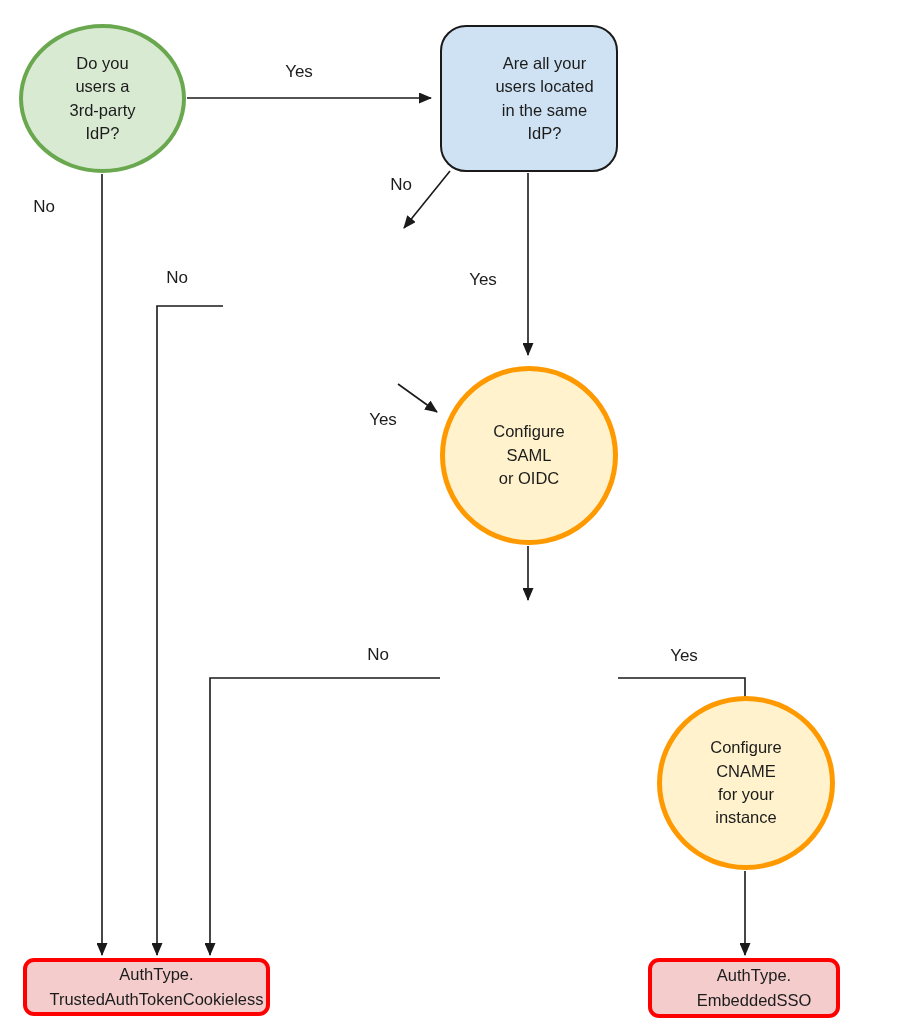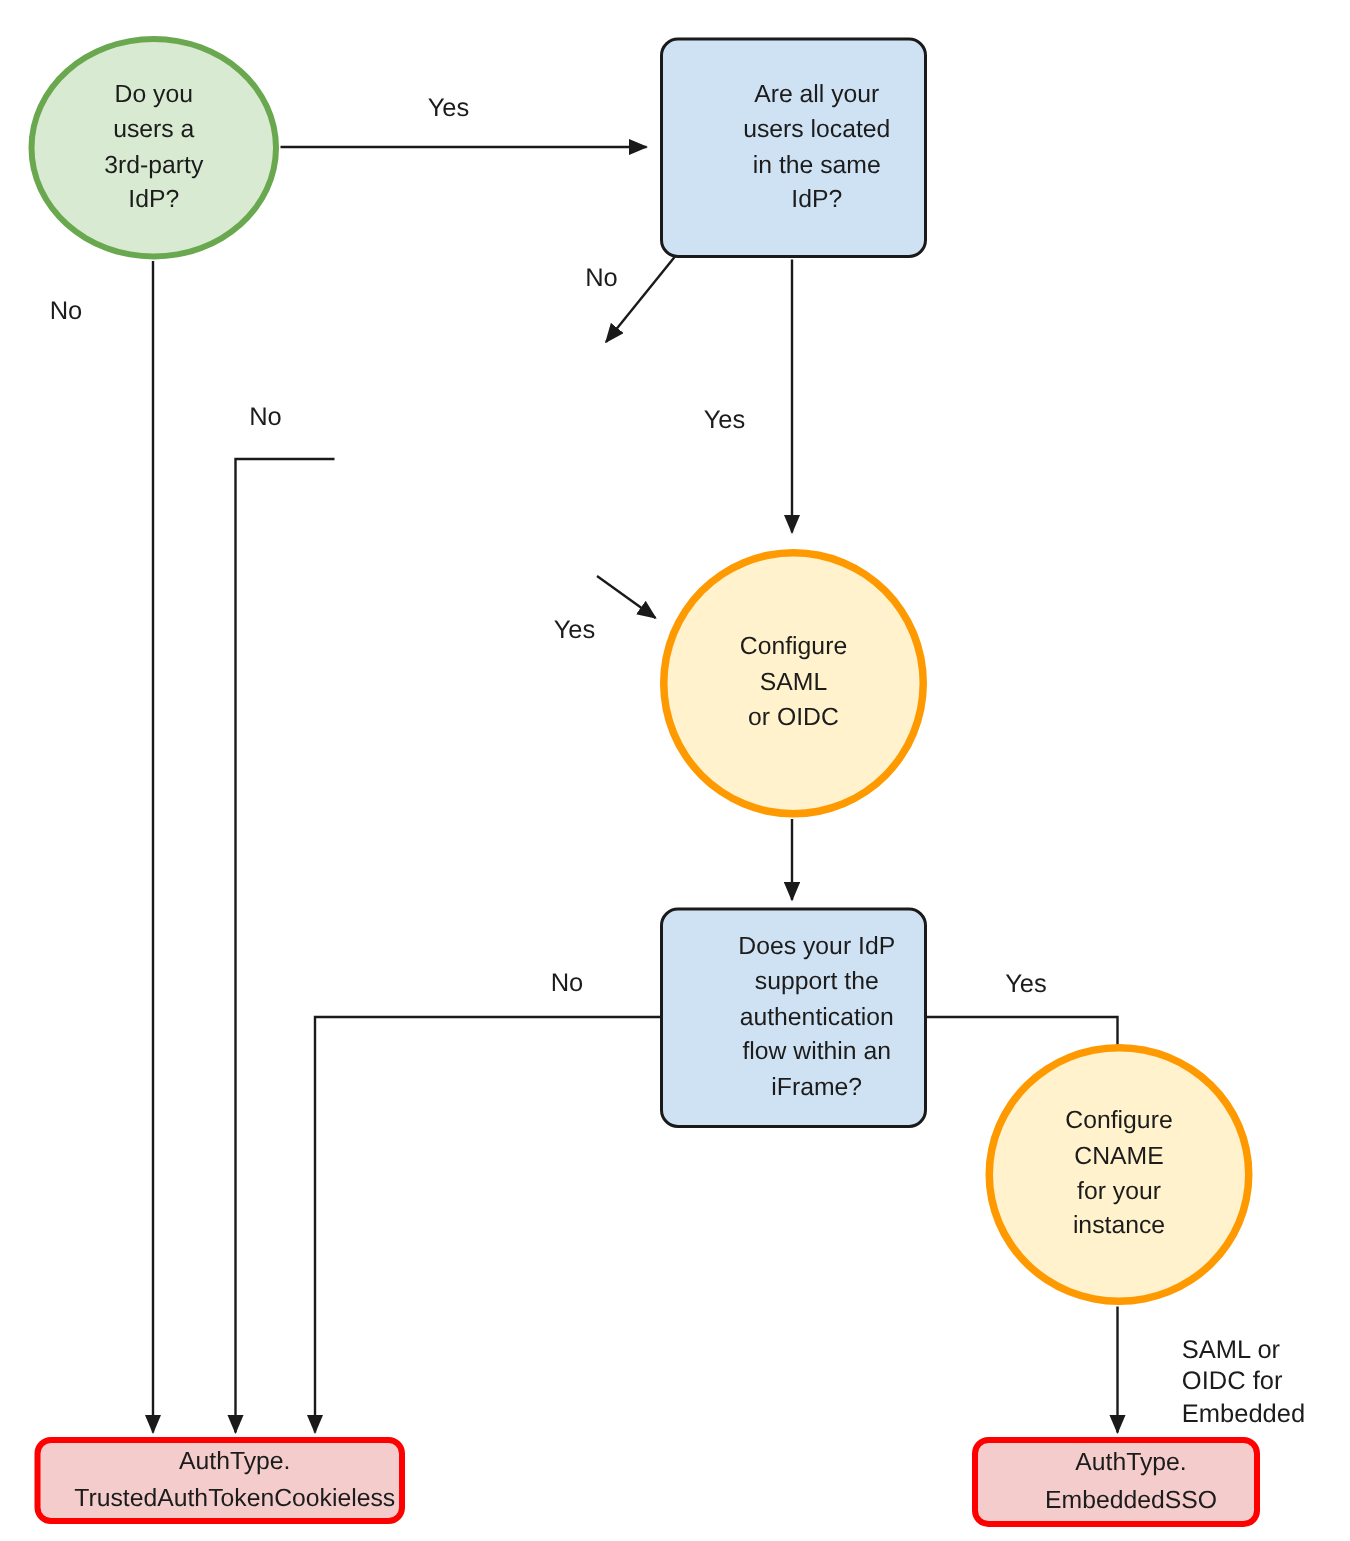--- a/index.html
+++ b/index.html
@@ -17,27 +17,27 @@
   .edges { position:absolute; left:0; top:0; width:900px; height:1027px; }
   .edges path { stroke:var(--line); stroke-width:1.6; fill:none; }
   .node {
     position:absolute; box-sizing:border-box;
     display:flex; align-items:center; justify-content:center;
     text-align:center;
   }
   .node .node-label { white-space:pre-line; font-size:16.5px; line-height:1.42; }
   .node.circle { border-radius:50%; }
   .node.start { background:var(--start-fill); border:4px solid var(--start-stroke); }
-  .node.question { background:var(--question-fill); border:2px solid var(--question-stroke); border-radius:12px;padding-left:31px; }
+  .node.question { background:var(--question-fill); border:2px solid var(--question-stroke); border-radius:26px;padding-left:31px; }
   .node.action { background:var(--action-fill); border:5px solid var(--action-stroke);text-align:center; }
   .node.result { background:var(--result-fill); border:4px solid var(--result-stroke); border-radius:11px;padding-left:20px; }
   .node.result .node-label { line-height:1.5; font-size:16.5px; }
   .edge-label {
     position:absolute; transform:translate(-50%,-50%);
-    font-size:17px; white-space:pre-line; line-height:1.25;
+    font-size:17px; white-space:pre-line; text-align:center; line-height:1.25;
     color:var(--text);
   }
 </style>
 </head>
 <body>
 
 <div class="stage">
 
   <svg class="edges" viewBox="0 0 900 1027" xmlns="http://www.w3.org/2000/svg">
     <defs>
@@ -71,27 +71,20 @@
 IdP?</span>
   </div>
 
 
   <div class="node circle action" style="left:440px; top:366px; width:178px; height:179px;">
     <span class="node-label">Configure
 SAML
 or OIDC</span>
   </div>
 
-  <div class="node question" style="left:440px; top:605px; width:178px; height:147px;">
-    <span class="node-label">Does your IdP
-support the
-authentication
-flow within an
-iFrame?</span>
-  </div>
 
   <div class="node circle action" style="left:657px; top:696px; width:178px; height:174px;">
     <span class="node-label">Configure
 CNAME
 for your
 instance</span>
   </div>
 
   <div class="node result" style="left:23px; top:958px; width:247px; height:58px;">
     <span class="node-label">AuthType.
@@ -104,17 +97,14 @@
   </div>
 
   <div class="edge-label" style="left:299px; top:72px;">Yes</div>
   <div class="edge-label" style="left:44px; top:207px;">No</div>
   <div class="edge-label" style="left:401px; top:185px;">No</div>
   <div class="edge-label" style="left:483px; top:280px;">Yes</div>
   <div class="edge-label" style="left:177px; top:278px;">No</div>
   <div class="edge-label" style="left:383px; top:420px;">Yes</div>
   <div class="edge-label" style="left:378px; top:655px;">No</div>
   <div class="edge-label" style="left:684px; top:656px;">Yes</div>
-  <div class="edge-label" style="left:829px; top:921px;">SAML or
-OIDC for
-Embedded</div>
 
 </div>
 
 </body></html>

